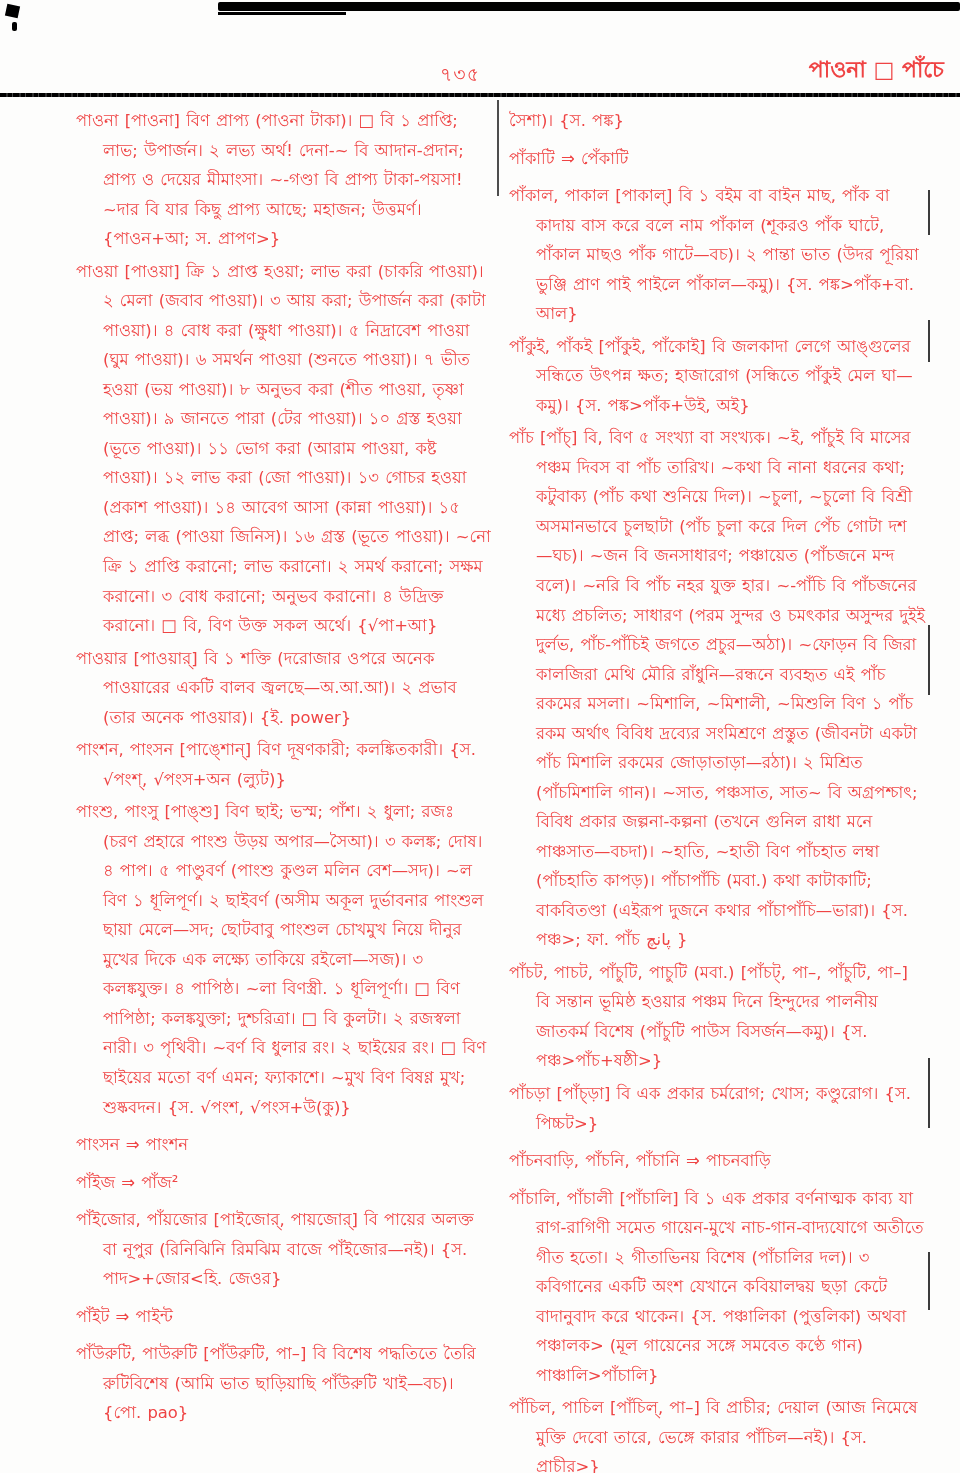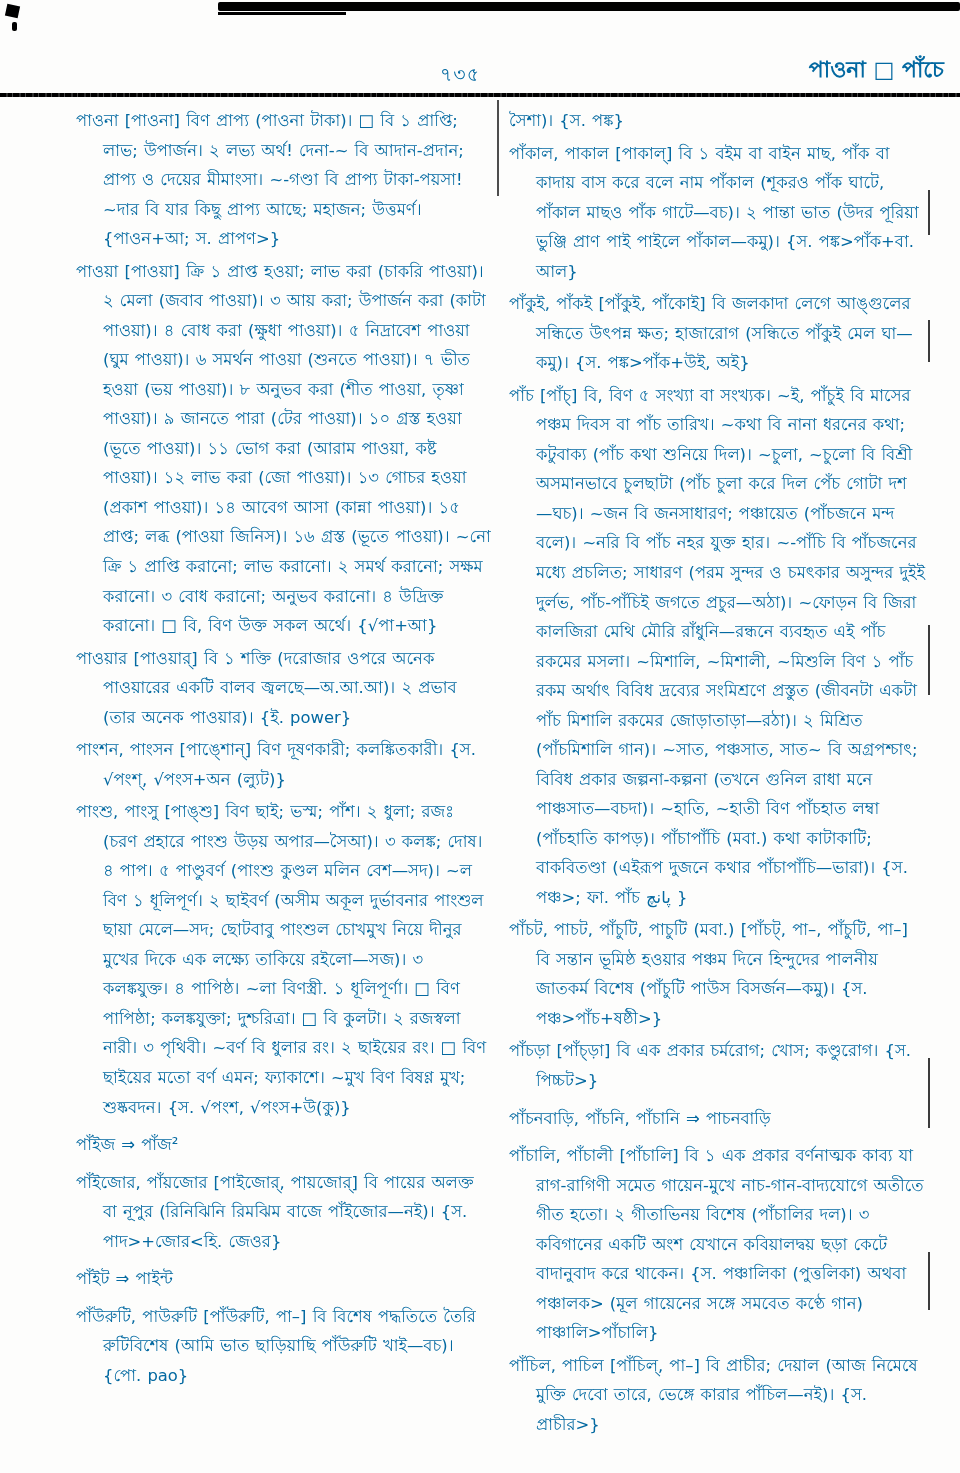--- a/index.html
+++ b/index.html
@@ -2,21 +2,21 @@
 <html><head>
 <meta charset="utf-8">
 <style>
   html,body{margin:0;padding:0;background:#e8e8e6;}
   .page{
     position:relative;
     width:960px;height:1473px;
     background:#fdfdfc;
     overflow:hidden;
     font-family:"DejaVu Sans","Liberation Sans",sans-serif;
-    color:#0369a1;
+    color:#ef4444;
   }
   
   .top-smear{position:absolute;top:2px;left:218px;width:742px;height:9px;background:#000;border-radius:2px;}
   .top-smear-b{position:absolute;top:12px;left:218px;width:128px;height:3px;background:#000;}
   .corner-blob{position:absolute;top:5px;left:6px;width:13px;height:12px;background:#000;transform:rotate(12deg);}
   .corner-blob-b{position:absolute;top:22px;left:12px;width:5px;height:9px;background:#000;border-radius:2px;}
   
   .header{position:absolute;top:52px;left:0;width:960px;height:36px;}
   .pagenum{position:absolute;left:440px;top:8px;font-size:19px;letter-spacing:1px;}
   .guide{position:absolute;right:16px;top:0;font-size:22px;font-weight:700;}
@@ -69,29 +69,31 @@
   <div class="edge-mark em5"></div>
 
   <div class="columns">
 
     <div class="col col-left">
       <p class="entry"><b class="hw">পাওনা</b><span> [পাওনা] বিণ প্রাপ্য (পাওনা টাকা)। □ বি ১ প্রাপ্তি; লাভ; উপার্জন। ২ লভ্য অর্থ! দেনা-~ বি আদান-প্রদান; প্রাপ্য ও দেয়ের মীমাংসা। ~-গণ্ডা বি প্রাপ্য টাকা-পয়সা! ~দার বি যার কিছু প্রাপ্য আছে; মহাজন; উত্তমর্ণ। {পাওন+আ; স. প্রাপণ&gt;}</span></p>
       <p class="entry"><b class="hw">পাওয়া</b><span> [পাওয়া] ক্রি ১ প্রাপ্ত হওয়া; লাভ করা (চাকরি পাওয়া)। ২ মেলা (জবাব পাওয়া)। ৩ আয় করা; উপার্জন করা (কাটা পাওয়া)। ৪ বোধ করা (ক্ষুধা পাওয়া)। ৫ নিদ্রাবেশ পাওয়া (ঘুম পাওয়া)। ৬ সমর্থন পাওয়া (শুনতে পাওয়া)। ৭ ভীত হওয়া (ভয় পাওয়া)। ৮ অনুভব করা (শীত পাওয়া, তৃষ্ণা পাওয়া)। ৯ জানতে পারা (টের পাওয়া)। ১০ গ্রস্ত হওয়া (ভূতে পাওয়া)। ১১ ভোগ করা (আরাম পাওয়া, কষ্ট পাওয়া)। ১২ লাভ করা (জো পাওয়া)। ১৩ গোচর হওয়া (প্রকাশ পাওয়া)। ১৪ আবেগ আসা (কান্না পাওয়া)। ১৫ প্রাপ্ত; লব্ধ (পাওয়া জিনিস)। ১৬ গ্রস্ত (ভূতে পাওয়া)। ~নো ক্রি ১ প্রাপ্তি করানো; লাভ করানো। ২ সমর্থ করানো; সক্ষম করানো। ৩ বোধ করানো; অনুভব করানো। ৪ উদ্রিক্ত করানো। □ বি, বিণ উক্ত সকল অর্থে। {√পা+আ}</span></p>
       <p class="entry"><b class="hw">পাওয়ার</b><span> [পাওয়ার্] বি ১ শক্তি (দরোজার ওপরে অনেক পাওয়ারের একটি বালব জ্বলছে—অ.আ.আ)। ২ প্রভাব (তার অনেক পাওয়ার)। {ই. power}</span></p>
       <p class="entry"><b class="hw">পাংশন, পাংসন</b><span> [পাঙ্শোন্] বিণ দূষণকারী; কলঙ্কিতকারী। {স. √পংশ্, √পংস+অন (ল্যুট)}</span></p>
       <p class="entry"><b class="hw">পাংশু, পাংসু</b><span> [পাঙ্শু] বিণ ছাই; ভস্ম; পাঁশ। ২ ধুলা; রজঃ (চরণ প্রহারে পাংশু উড়য় অপার—সৈআ)। ৩ কলঙ্ক; দোষ। ৪ পাপ। ৫ পাণ্ডুবর্ণ (পাংশু কুণ্ডল মলিন বেশ—সদ)। ~ল বিণ ১ ধূলিপূর্ণ। ২ ছাইবর্ণ (অসীম অকূল দুর্ভাবনার পাংশুল ছায়া মেলে—সদ; ছোটবাবু পাংশুল চোখমুখ নিয়ে দীনুর মুখের দিকে এক লক্ষ্যে তাকিয়ে রইলো—সজ)। ৩ কলঙ্কযুক্ত। ৪ পাপিষ্ঠ। ~লা বিণস্ত্রী. ১ ধূলিপূর্ণা। □ বিণ পাপিষ্ঠা; কলঙ্কযুক্তা; দুশ্চরিত্রা। □ বি কুলটা। ২ রজস্বলা নারী। ৩ পৃথিবী। ~বর্ণ বি ধুলার রং। ২ ছাইয়ের রং। □ বিণ ছাইয়ের মতো বর্ণ এমন; ফ্যাকাশে। ~মুখ বিণ বিষণ্ণ মুখ; শুষ্কবদন। {স. √পংশ, √পংস+উ(কু)}</span></p>
+      <p class="entry redir"><b class="hw">পাংসন</b><span> ⇒ পাংশন</span></p>
       <p class="entry redir"><b class="hw">পাঁইজ</b><span> ⇒ পাঁজ²</span></p>
       <p class="entry"><b class="hw">পাঁইজোর, পাঁয়জোর</b><span> [পাইজোর্, পায়জোর্] বি পায়ের অলক্ত বা নূপুর (রিনিঝিনি রিমঝিম বাজে পাঁইজোর—নই)। {স. পাদ&gt;+জোর&lt;হি. জেওর}</span></p>
       <p class="entry redir"><b class="hw">পাঁইট</b><span> ⇒ পাইন্ট</span></p>
       <p class="entry"><b class="hw">পাঁউরুটি, পাউরুটি</b><span> [পাঁউরুটি, পা–] বি বিশেষ পদ্ধতিতে তৈরি রুটিবিশেষ (আমি ভাত ছাড়িয়াছি পাঁউরুটি খাই—বচ)। {পো. pao}</span></p>
 
     </div>
 
     <div class="col col-right">
       <p class="entry"><b class="hw"></b><span>সৈশা)। {স. পঙ্ক}</span></p>
+      <p class="entry redir"><b class="hw">পাঁকাটি</b><span> ⇒ পেঁকাটি</span></p>
       <p class="entry"><b class="hw">পাঁকাল, পাকাল</b><span> [পাকাল্] বি ১ বইম বা বাইন মাছ, পাঁক বা কাদায় বাস করে বলে নাম পাঁকাল (শূকরও পাঁক ঘাটে, পাঁকাল মাছও পাঁক গাটে—বচ)। ২ পান্তা ভাত (উদর পূরিয়া ভুঞ্জি প্রাণ পাই পাইলে পাঁকাল—কমু)। {স. পঙ্ক&gt;পাঁক+বা. আল}</span></p>
       <p class="entry"><b class="hw">পাঁকুই, পাঁকই</b><span> [পাঁকুই, পাঁকোই] বি জলকাদা লেগে আঙ্গুলের সন্ধিতে উৎপন্ন ক্ষত; হাজারোগ (সন্ধিতে পাঁকুই মেল ঘা—কমু)। {স. পঙ্ক&gt;পাঁক+উই, অই}</span></p>
       <p class="entry"><b class="hw">পাঁচ</b><span> [পাঁচ্] বি, বিণ ৫ সংখ্যা বা সংখ্যক। ~ই, পাঁচুই বি মাসের পঞ্চম দিবস বা পাঁচ তারিখ। ~কথা বি নানা ধরনের কথা; কটুবাক্য (পাঁচ কথা শুনিয়ে দিল)। ~চুলা, ~চুলো বি বিশ্রী অসমানভাবে চুলছাটা (পাঁচ চুলা করে দিল পেঁচ গোটা দশ —ঘচ)। ~জন বি জনসাধারণ; পঞ্চায়েত (পাঁচজনে মন্দ বলে)। ~নরি বি পাঁচ নহর যুক্ত হার। ~-পাঁচি বি পাঁচজনের মধ্যে প্রচলিত; সাধারণ (পরম সুন্দর ও চমৎকার অসুন্দর দুইই দুর্লভ, পাঁচ-পাঁচিই জগতে প্রচুর—অঠা)। ~ফোড়ন বি জিরা কালজিরা মেথি মৌরি রাঁধুনি—রন্ধনে ব্যবহৃত এই পাঁচ রকমের মসলা। ~মিশালি, ~মিশালী, ~মিশুলি বিণ ১ পাঁচ রকম অর্থাৎ বিবিধ দ্রব্যের সংমিশ্রণে প্রস্তুত (জীবনটা একটা পাঁচ মিশালি রকমের জোড়াতাড়া—রঠা)। ২ মিশ্রিত (পাঁচমিশালি গান)। ~সাত, পঞ্চসাত, সাত~ বি অগ্রপশ্চাৎ; বিবিধ প্রকার জল্পনা-কল্পনা (তখনে গুনিল রাধা মনে পাঞ্চসাত—বচদা)। ~হাতি, ~হাতী বিণ পাঁচহাত লম্বা (পাঁচহাতি কাপড়)। পাঁচাপাঁচি (মবা.) কথা কাটাকাটি; বাকবিতণ্ডা (এইরূপ দুজনে কথার পাঁচাপাঁচি—ভারা)। {স. পঞ্চ&gt;; ফা. পাঁচ پانچ }</span></p>
       <p class="entry"><b class="hw">পাঁচট, পাচট, পাঁচুটি, পাচুটি</b><span> (মবা.) [পাঁচট্, পা–, পাঁচুটি, পা–] বি সন্তান ভূমিষ্ঠ হওয়ার পঞ্চম দিনে হিন্দুদের পালনীয় জাতকর্ম বিশেষ (পাঁচুটি পাউস বিসর্জন—কমু)। {স. পঞ্চ&gt;পাঁচ+ষষ্ঠী&gt;}</span></p>
       <p class="entry"><b class="hw">পাঁচড়া</b><span> [পাঁচ্ড়া] বি এক প্রকার চর্মরোগ; খোস; কণ্ডুরোগ। {স. পিচ্চট&gt;}</span></p>
       <p class="entry redir"><b class="hw">পাঁচনবাড়ি, পাঁচনি, পাঁচানি</b><span> ⇒ পাচনবাড়ি</span></p>
       <p class="entry"><b class="hw">পাঁচালি, পাঁচালী</b><span> [পাঁচালি] বি ১ এক প্রকার বর্ণনাত্মক কাব্য যা রাগ-রাগিণী সমেত গায়েন-মুখে নাচ-গান-বাদ্যযোগে অতীতে গীত হতো। ২ গীতাভিনয় বিশেষ (পাঁচালির দল)। ৩ কবিগানের একটি অংশ যেখানে কবিয়ালদ্বয় ছড়া কেটে বাদানুবাদ করে থাকেন। {স. পঞ্চালিকা (পুত্তলিকা) অথবা পঞ্চালক&gt; (মূল গায়েনের সঙ্গে সমবেত কণ্ঠে গান) পাঞ্চালি&gt;পাঁচালি}</span></p>
       <p class="entry"><b class="hw">পাঁচিল, পাচিল</b><span> [পাঁচিল্, পা–] বি প্রাচীর; দেয়াল (আজ নিমেষে মুক্তি দেবো তারে, ভেঙ্গে কারার পাঁচিল—নই)। {স. প্রাচীর&gt;}</span></p>
 
     </div>

